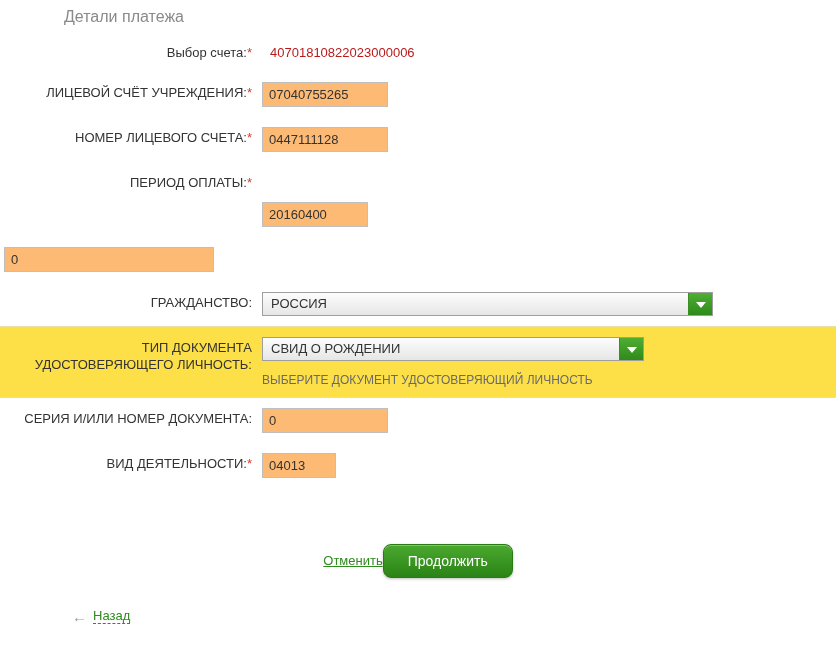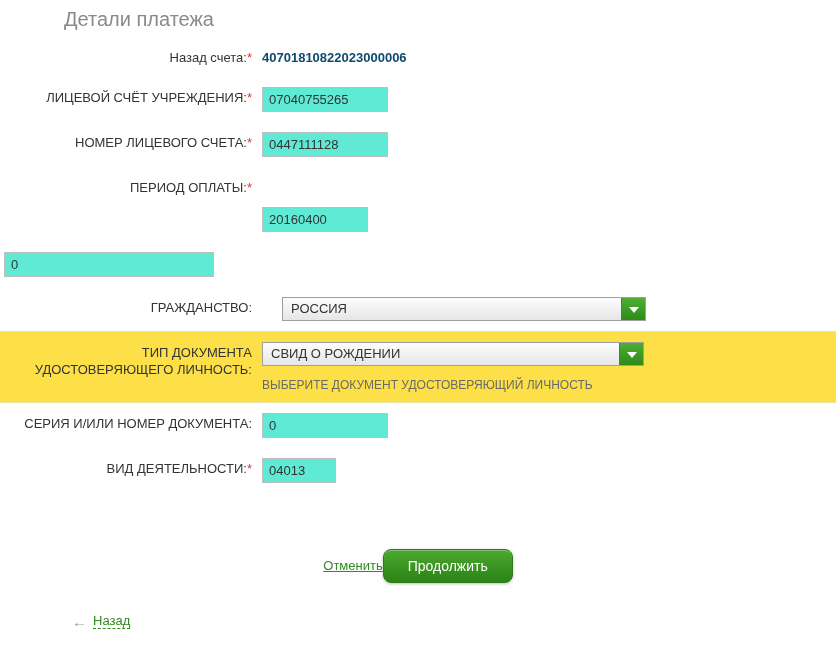--- a/index.html
+++ b/index.html
@@ -7,21 +7,21 @@
     margin: 0;
     padding: 0;
     font-family: Arial, Helvetica, sans-serif;
     font-size: 13px;
     background: #ffffff;
     color: #333;
     width: 836px;
   }
   .section-title {
     color: #8a8a8a;
-    font-size: 20px;
+    font-size: 16px;
     padding: 8px 0 6px 64px;
   }
   .form-row {
     display: flex;
     align-items: flex-start;
     padding: 10px 0;
   }
   .form-row.highlight {
     background: #fde047;
     border-top: 1px solid #e8e2a8;
@@ -33,42 +33,43 @@
     padding-right: 6px;
     padding-top: 3px;
     color: #333;
     line-height: 1.3;
   }
   .req { color: #d43b2d; }
   .value-col {
     padding-left: 4px;
   }
   .static-value {
-    font-weight: bold;
-    color: #0c4a6e;
+    font-weight: normal;
+    color: #b91c1c;
     padding-top: 3px;
+    margin-left: 8px;
   }
   input.txt {
     border: 1px solid #bfbfbf;
     padding: 4px 6px;
     font-size: 13px;
     font-family: inherit;
     color: #333;
-    background: #5eead4;
+    background: #fdba74;
   }
   input.txt.medium { width: 126px; }
   input.txt.wide { width: 210px; }
   input.txt.narrow { width: 74px; }
   .select-wrap {
     position: relative;
     height: 24px;
     border: 1px solid #9e9e9e;
     background: linear-gradient(#fdfdfd, #e6e6e6);
   }
-  .select-wrap.w1 { width: 364px; margin-left: 20px; }
+  .select-wrap.w1 { width: 451px; }
   .select-wrap.w2 { width: 382px; }
   .select-text {
     line-height: 22px;
     padding-left: 8px;
     color: #333;
     font-size: 13px;
   }
   .select-btn {
     position: absolute;
     right: 0; top: 0;
@@ -132,21 +133,21 @@
     text-align: right;
   }
 </style>
 </head>
 <body>
 
 <div class="section-title">Детали платежа</div>
 
 <div class="form-row">
   <div class="label-col">
-    <span>Назад счета:</span><span class="req">*</span>
+    <span>Выбор счета:</span><span class="req">*</span>
   </div>
   <div class="value-col static-value">40701810822023000006</div>
 </div>
 
 <div class="form-row">
   <div class="label-col">
     <span>ЛИЦЕВОЙ СЧЁТ УЧРЕЖДЕНИЯ:</span><span class="req">*</span>
   </div>
   <div class="value-col">
     <input class="txt medium" value="07040755265" style="">

